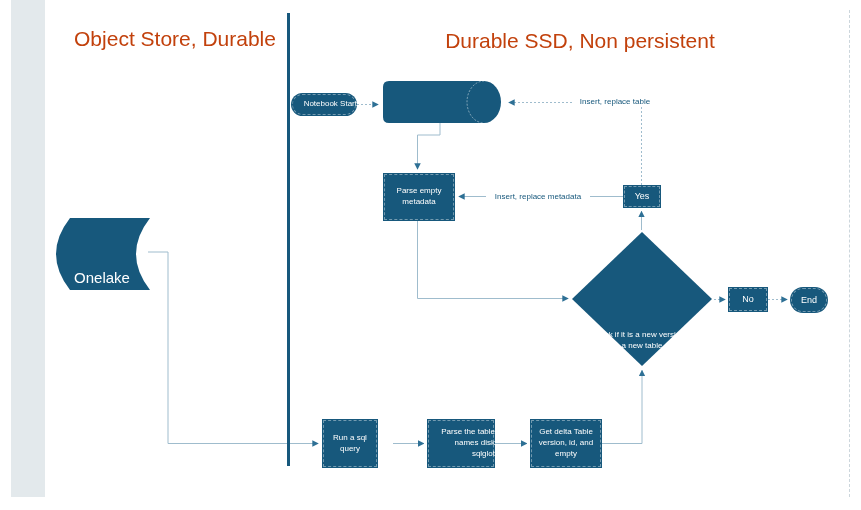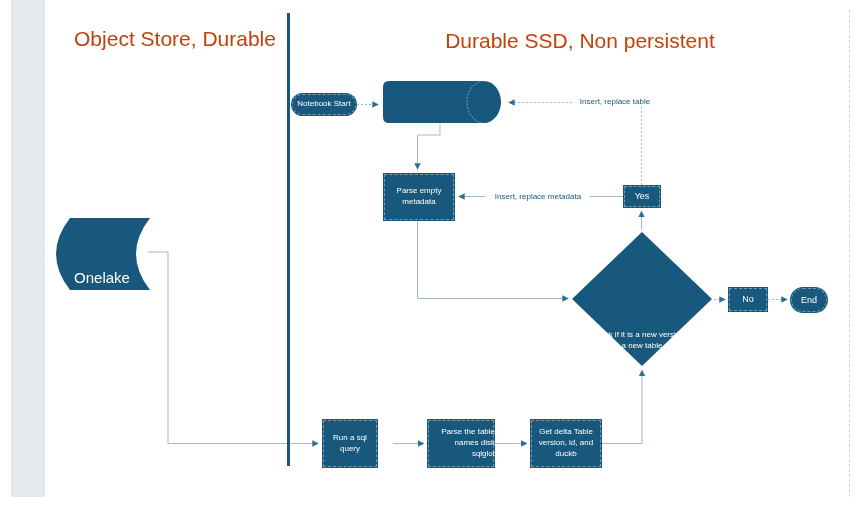--- a/index.html
+++ b/index.html
@@ -10,21 +10,21 @@
   .right-edge{position:absolute;left:849px;top:10px;height:487px;width:0;border-left:1px dashed #ccd6dc;z-index:0;}
   .divider{position:absolute;left:287px;top:13px;width:3px;height:453px;background:#17587c;z-index:3;}
 
   .zone-title{position:absolute;color:#c2410c;font-size:21px;text-align:center;white-space:nowrap;z-index:1;}
   .zone-title.left{left:55px;top:27px;width:240px;}
   .zone-title.right{left:420px;top:29px;width:320px;}
 
   .node{position:absolute;background:#17587c;color:#ffffff;display:flex;flex-direction:column;
         align-items:center;justify-content:center;text-align:center;font-size:8px;line-height:1.35;
         z-index:1;outline:1px dashed rgba(255,255,255,0.4);outline-offset:-2px;}
-  .stadium{border-radius:12px;}
+  .stadium{border-radius:12px;align-items:flex-end;}
   .node div{pointer-events:none;}
 
   .n-start{left:291px;top:93px;width:66px;height:23px;}
   .n-metadata{left:383px;top:173px;width:72px;height:48px;}
   .n-yes{left:623px;top:185px;width:38px;height:23px;font-size:9px;}
   .n-no{left:728px;top:287px;width:40px;height:25px;font-size:9px;}
   .n-end{left:790px;top:287px;width:38px;height:26px;font-size:9px;border-radius:13px;}
   .n-run{left:322px;top:419px;width:56px;height:49px;}
   .n-parse{left:427px;top:419px;width:68px;height:49px;align-items:flex-end;}
   .n-delta{left:530px;top:419px;width:72px;height:49px;}
@@ -107,21 +107,21 @@
     <div>Run a sql query</div>
   </div>
   <div class="node n-parse">
     <div>Parse the table</div>
     <div>names disk</div>
     <div>sqlglot</div>
   </div>
   <div class="node n-delta">
     <div>Get delta Table</div>
     <div>version, id, and</div>
-    <div>duckb</div>
+    <div>empty</div>
   </div>
 
   <div class="edge-label l-insert-table">Insert, replace table</div>
   <div class="edge-label l-insert-metadata">Insert, replace metadata</div>
 
   <svg class="connectors" width="861" height="510" viewBox="0 0 861 510">
     <defs>
       <marker id="arr" viewBox="0 0 8 8" refX="7" refY="4" markerWidth="6.5" markerHeight="6.5" orient="auto">
         <path d="M0,0 L8,4 L0,8 Z" fill="#2e7095"></path>
       </marker>

